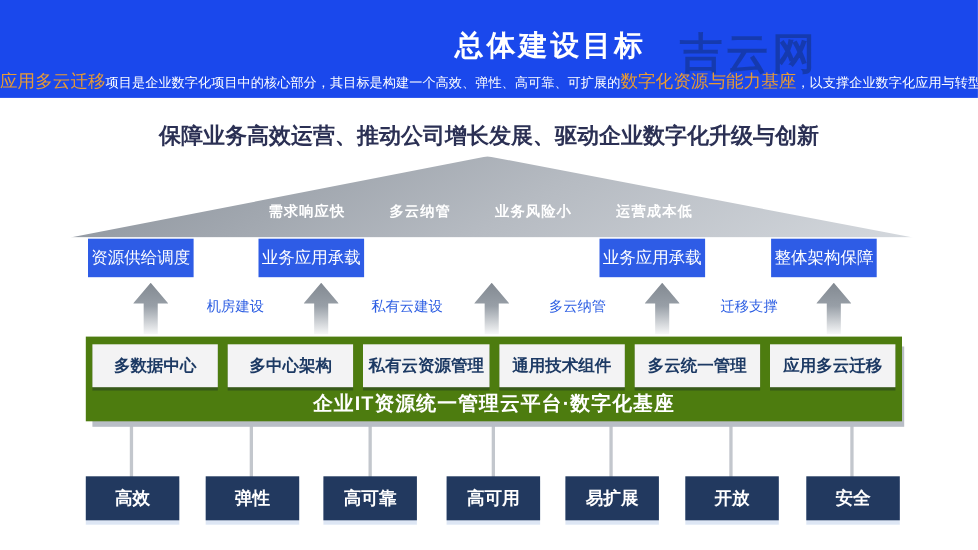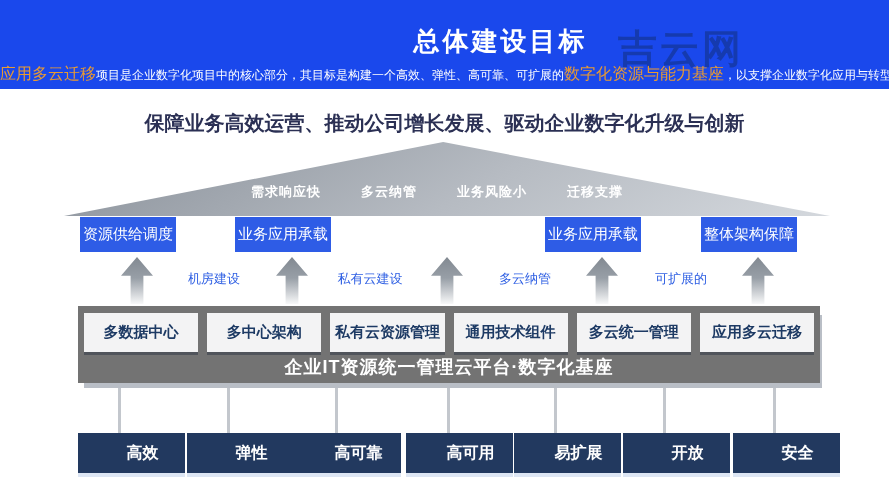--- a/index.html
+++ b/index.html
@@ -34,71 +34,71 @@
   
   .arrow{position:absolute;top:257px;width:32px;height:47px;
         clip-path:polygon(50% 0,100% 40%,70% 40%,70% 100%,30% 100%,30% 40%,0 40%);
         background:linear-gradient(to bottom,#828991 0%,#989fa7 45%,rgba(195,200,207,.12) 100%);}
   .a1{left:121px}.a2{left:276px}.a3{left:431px}.a4{left:586px}.a5{left:742px}
   .arrow-label{position:absolute;top:270px;transform:translateX(-50%);color:#2e5fe3;
         font-size:13px;font-weight:normal;white-space:nowrap;}
   .al1{left:214px}.al2{left:370px}.al3{left:525px}.al4{left:681px}
   
   .platform-bar{position:absolute;left:78px;top:306px;width:742px;height:77px;
-        background:#737373;box-shadow:4px 7px 0 -2px #b9bec6;z-index:2;}
+        background:#4d7c0f;box-shadow:4px 7px 0 -2px #b9bec6;z-index:2;}
   .modules{display:flex;gap:9px;padding:7px 6px 0 6px;}
   .module{flex:1;height:39px;background:#f3f3f4;color:#1d3a64;font-weight:bold;font-size:15px;
         display:flex;align-items:center;justify-content:center;white-space:nowrap;
         box-shadow:0 3px 0 rgba(15,25,45,.35);}
   .bar-title{position:absolute;bottom:4px;left:0;width:100%;text-align:center;color:#ffffff;
         font-weight:bold;font-size:18px;letter-spacing:1px;}
   
   .connector{position:absolute;top:381px;width:3px;height:54px;background:#c3c7cd;z-index:1;}
   .c1{left:118px}.c2{left:227px}.c3{left:335px}.c4{left:447px}.c5{left:554px}.c6{left:663px}.c7{left:773px}
   
   .trait{position:absolute;top:433px;width:85px;height:40px;background:#22395f;color:#ffffff;
         font-size:16px;font-weight:bold;display:flex;align-items:center;justify-content:center;
-        box-shadow:0 4px 0 rgba(180,200,230,.45);z-index:2;padding-left:22px;}
+        box-shadow:0 4px 0 rgba(180,200,230,.45);z-index:2;}
   .t1{left:78px}.t2{left:187px}.t3{left:294px}.t4{left:406px}.t5{left:514px}.t6{left:623px}.t7{left:733px}
 </style>
 </head>
 <body>
 
 <div class="slide">
 
   <div class="header">
     <div class="watermark">吉云网</div>
     <div class="title">总体建设目标</div>
     <div class="subtitle"><span class="hl">应用多云迁移</span><span>项目是企业数字化项目中的核心部分，其目标是构建一个高效、弹性、高可靠、可扩展的</span><span class="hl">数字化资源与能力基座</span><span>，以支撑企业数字化应用与转型</span></div>
   </div>
 
   <div class="headline">保障业务高效运营、推动公司增长发展、驱动企业数字化升级与创新</div>
 
   <div class="roof"></div>
   <div class="roof-labels">
     <span>需求响应快</span>
     <span>多云纳管</span>
     <span>业务风险小</span>
-    <span>迁移支撑</span>
+    <span>运营成本低</span>
   </div>
 
   <div class="cap-btn b1">资源供给调度</div>
   <div class="cap-btn b2">业务应用承载</div>
   <div class="cap-btn b4">业务应用承载</div>
   <div class="cap-btn b5">整体架构保障</div>
 
   <div class="arrow a1"></div>
   <div class="arrow a2"></div>
   <div class="arrow a3"></div>
   <div class="arrow a4"></div>
   <div class="arrow a5"></div>
   <div class="arrow-label al1">机房建设</div>
   <div class="arrow-label al2">私有云建设</div>
   <div class="arrow-label al3">多云纳管</div>
-  <div class="arrow-label al4">可扩展的</div>
+  <div class="arrow-label al4">迁移支撑</div>
 
   <div class="platform-bar">
     <div class="modules">
       <div class="module">多数据中心</div>
       <div class="module">多中心架构</div>
       <div class="module">私有云资源管理</div>
       <div class="module">通用技术组件</div>
       <div class="module">多云统一管理</div>
       <div class="module">应用多云迁移</div>
     </div>

